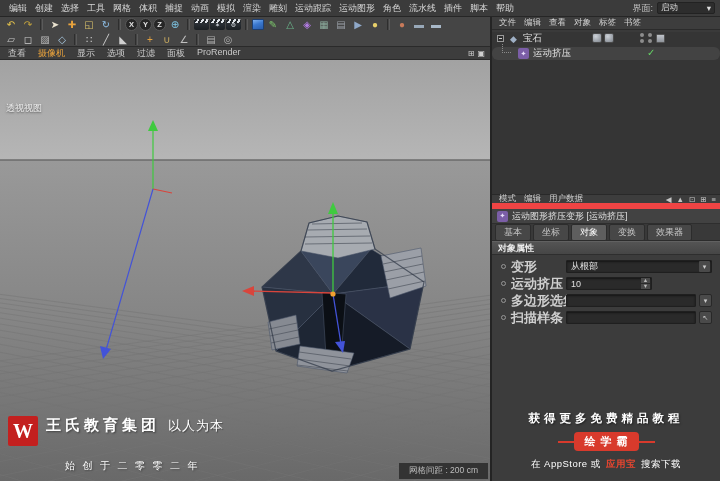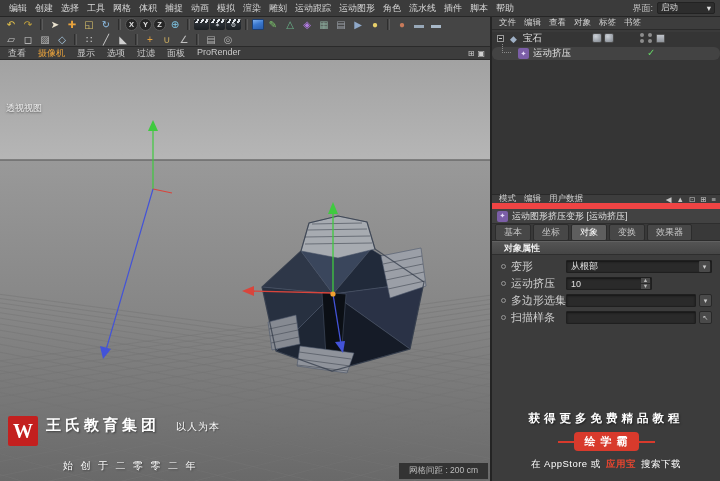--- a/index.html
+++ b/index.html
@@ -44,21 +44,21 @@
 
   
   .watermark{position:absolute;left:8px;bottom:8px;color:#fff;}
   .wm-row1{display:flex;align-items:flex-start;gap:8px;}
   .wm-logo{width:30px;height:30px;background:#c3201f;border-radius:2px;display:flex;align-items:center;
     justify-content:center;color:#fff;font-weight:bold;font-size:20px;
     font-family:"Liberation Serif","DejaVu Serif",serif;}
   .wm-text{display:flex;flex-direction:column;text-align:center;}
   .wm-title-row{display:flex;align-items:baseline;}
   .wm-title{font-size:15px;font-weight:bold;letter-spacing:4px;text-shadow:1px 1px 2px rgba(0,0,0,.45);}
-  .wm-slogan{font-size:10px;margin-left:16px;letter-spacing:1px;text-shadow:1px 1px 1px rgba(0,0,0,.4);}
+  .wm-slogan{font-size:13px;margin-left:8px;letter-spacing:1px;text-shadow:1px 1px 1px rgba(0,0,0,.4);}
   .wm-sub{margin-top:24px;font-size:10px;letter-spacing:7.5px;text-shadow:1px 1px 2px rgba(0,0,0,.45);}
 
   
   .right-panel{position:absolute;left:490px;top:17px;width:230px;height:464px;background:#3a3a3a;
     border-left:2px solid #242424;}
   .om-menu{height:13px;background:#3d3d3d;border-bottom:1px solid #2b2b2b;display:flex;align-items:center;padding:0 3px;}
   .om-menu-item{padding:0 4px;font-size:8.5px;color:#cfcfcf;white-space:nowrap;}
   .om-body{position:relative;height:165px;background:#353535;border-bottom:3px solid #292929;}
   .om-row{position:relative;height:13px;display:flex;align-items:center;font-size:9.5px;color:#e2e2e2;
     padding-left:5px;margin-top:2px;}
@@ -92,25 +92,25 @@
     background:#424242;border-bottom:1px solid #2e2e2e;white-space:nowrap;}
   .ttl-icon{width:11px;height:11px;background:#7b5ea7;border-radius:2px;color:#e8defa;font-size:7px;
     display:flex;align-items:center;justify-content:center;flex:0 0 auto;}
   .am-tabs{height:17px;display:flex;align-items:center;padding:0 3px;gap:2px;background:#393939;
     border-bottom:1px solid #2c2c2c;}
   .am-tab{padding:1px 8px;font-size:9px;color:#c6c6c6;background:#474747;border:1px solid #2c2c2c;
     border-radius:2px;white-space:nowrap;}
   .am-tab.active{background:#5e5e5e;color:#fff;}
   .am-section{height:14px;line-height:13px;background:linear-gradient(#545454,#464646);
     border-top:1px solid #616161;border-bottom:1px solid #2e2e2e;font-weight:bold;font-size:9px;
-    color:#ececec;padding-left:12px;}
+    color:#ececec;padding-left:6px;}
   .prop-rows{padding-top:3px;}
   .prop-row{height:17px;display:flex;align-items:center;padding-right:8px;}
   .bullet{width:5px;height:5px;border:1px solid #969696;border-radius:50%;margin:0 5px 0 9px;flex:0 0 auto;}
-  .plabel{width:55px;font-size:11px;color:#cfcfcf;flex:0 0 auto;white-space:nowrap;}
+  .plabel{width:55px;font-size:13px;color:#cfcfcf;flex:0 0 auto;white-space:nowrap;font-weight:bold;}
   .dropdown{flex:1;height:13px;background:#2a2a2a;border:1px solid #1f1f1f;border-radius:1px;
     box-shadow:inset 0 1px 2px rgba(0,0,0,.5);display:flex;align-items:center;}
   .dd-val{flex:1;padding:0 4px;font-size:9px;color:#e0e0e0;}
   .dd-arrow{width:11px;height:11px;background:#4a4a4a;color:#ccc;font-size:7px;display:flex;
     align-items:center;justify-content:center;margin:0 1px;border-radius:1px;}
   .numfield{width:86px;height:13px;background:#2a2a2a;border:1px solid #1f1f1f;border-radius:1px;
     box-shadow:inset 0 1px 2px rgba(0,0,0,.5);display:flex;align-items:center;}
   .num-val{flex:1;padding:8px 4px;font-size:9px;color:#e0e0e0;}
   .spin{display:flex;flex-direction:column;width:10px;gap:1px;padding-right:1px;}
   .spin span{height:5px;line-height:5px;font-size:5.5px;color:#bbb;background:#4a4a4a;text-align:center;}

